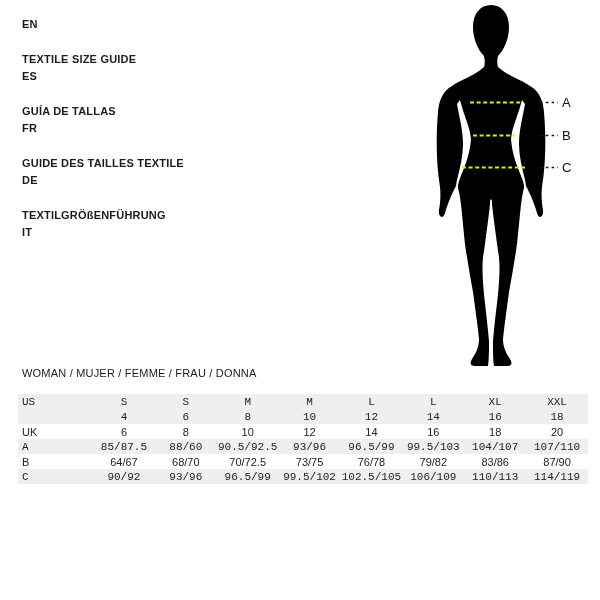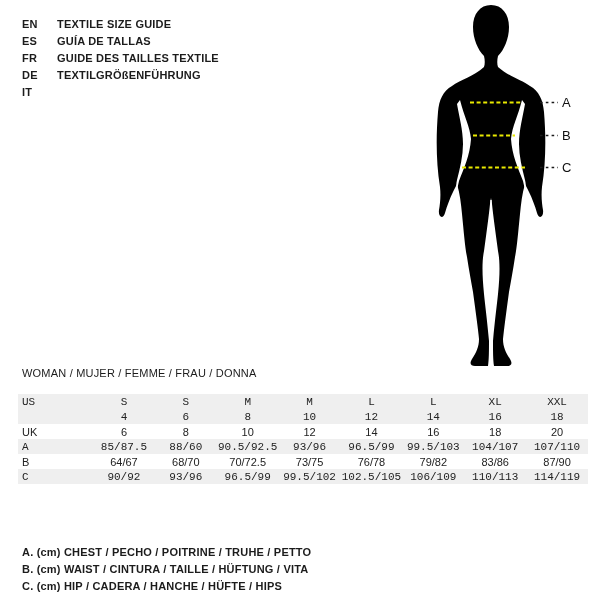--- a/index.html
+++ b/index.html
@@ -2,21 +2,21 @@
 <html><head>
 <meta charset="utf-8">
 <style>
   html,body{margin:0;padding:0;background:#ffffff;}
   #canvas{
     position:relative;width:600px;height:600px;background:#ffffff;overflow:hidden;
     font-family:"Liberation Sans","DejaVu Sans",sans-serif;color:#1c1c1c;
   }
   
   .lang-block{position:absolute;left:22px;top:16px;}
-  .lang-row{display:flex;line-height:17px;font-size:11px;font-weight:bold;letter-spacing:.2px;}
+  .lang-row{display:flex;line-height:17px;font-size:11px;font-weight:bold;letter-spacing:.2px;flex-direction:column;}
   .lang-code{width:35px;flex:0 0 35px;}
   .lang-text{white-space:nowrap;}
   
   .figure-wrap{position:absolute;left:410px;top:0;width:180px;height:380px;}
   .marker-label{position:absolute;left:562px;font-size:13px;font-weight:normal;color:#111;}
   #label-a{top:95px;}
   #label-b{top:128px;}
   #label-c{top:160px;}
   
   .section-title{position:absolute;left:22px;top:367px;font-size:11px;font-weight:normal;letter-spacing:.2px;}
@@ -175,19 +175,14 @@
       <td class="cell">96.5/99</td>
       <td class="cell">99.5/102</td>
       <td class="cell">102.5/105</td>
       <td class="cell">106/109</td>
       <td class="cell">110/113</td>
       <td class="cell">114/119</td>
     </tr>
   </tbody>
     </table>
 
-  <div class="legend-block">
-    <div class="legend-line">A. (cm) CHEST / PECHO / POITRINE / TRUHE / PETTO</div>
-    <div class="legend-line">B. (cm) WAIST / CINTURA / TAILLE / HÜFTUNG / VITA</div>
-    <div class="legend-line">C. (cm) HIP / CADERA / HANCHE / HÜFTE / HIPS</div>
-  </div>
 
 </div>
 
 </body></html>

